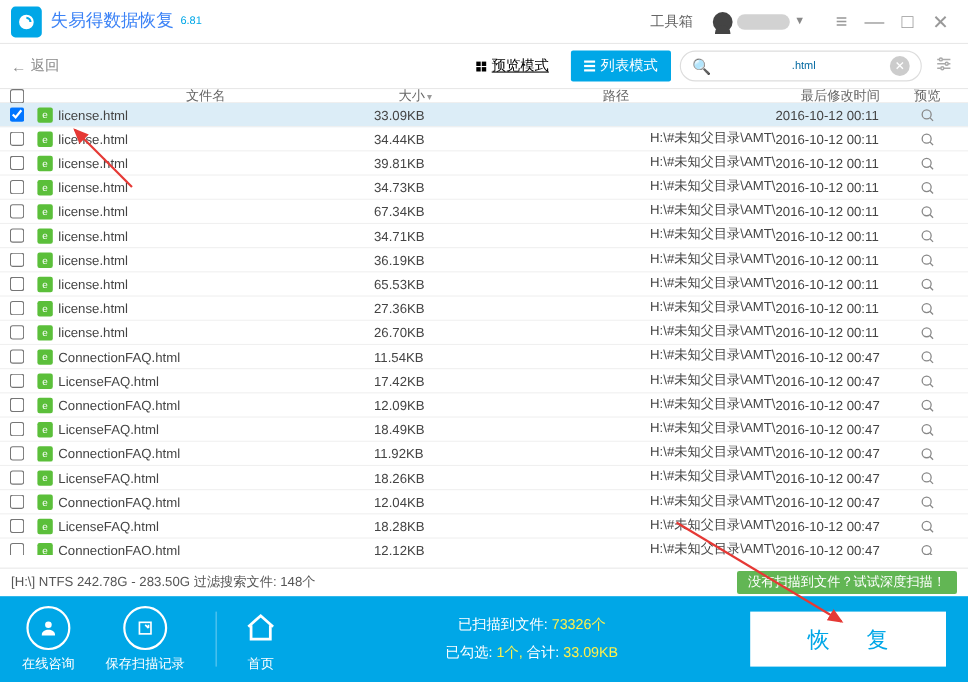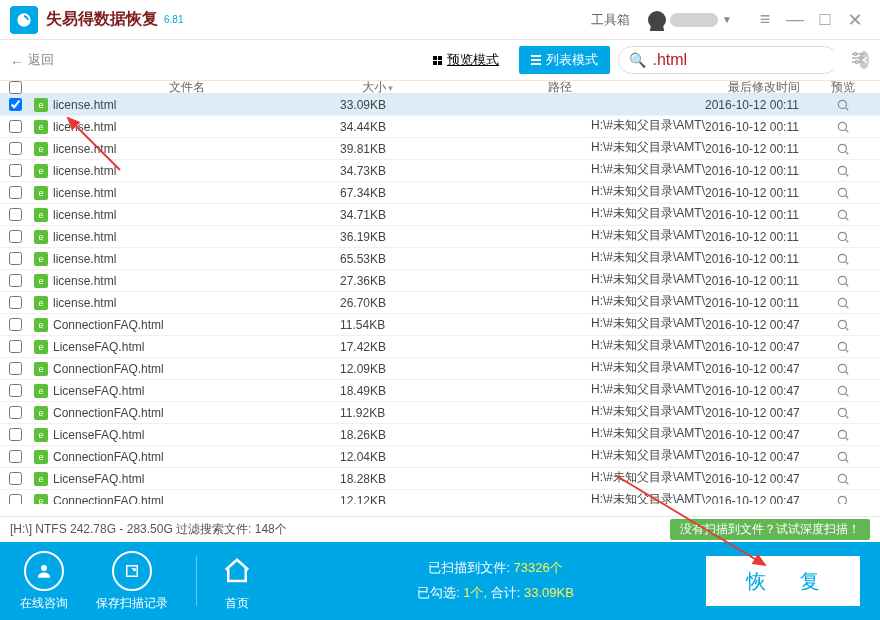--- a/index.html
+++ b/index.html
@@ -2,21 +2,21 @@
 <html><head>
 <meta charset="utf-8">
 <style>
 * { margin: 0; padding: 0; box-sizing: border-box; font-family: "Microsoft YaHei", Arial, sans-serif; }
 body { width: 880px; height: 620px; overflow: hidden; background: #fff; position: relative; }
 
 
 .title-bar { height: 40px; display: flex; align-items: center; padding: 0 10px; background: #fff; border-bottom: 1px solid #e8e8e8; }
 .logo-box { width: 28px; height: 28px; background: #00a7e7; border-radius: 4px; display: flex; align-items: center; justify-content: center; margin-right: 8px; }
 .logo-box svg { width: 16px; height: 16px; fill: #fff; }
-.app-title { color: #7f1d1d; font-size: 16px; font-weight: 700; }
+.app-title { color: #3b82f6; font-size: 16px; font-weight: 400; }
 .app-ver { color: #00a7e7; font-size: 10px; margin-left: 6px; }
 .title-spacer { flex: 1; }
 .toolbox-label { color: #666; font-size: 13px; margin-right: 18px; }
 .user-area { display: flex; align-items: center; gap: 4px; margin-right: 18px; }
 .user-avatar { width: 18px; height: 18px; background: #444; border-radius: 50%; position: relative; }
 .user-avatar::after { content: ''; position: absolute; bottom: -2px; left: 2px; width: 14px; height: 8px; background: #444; border-radius: 7px 7px 0 0; }
 .user-name { width: 48px; height: 14px; background: #d2d2d2; border-radius: 7px; }
 .user-arrow { color: #888; font-size: 10px; }
 .win-btn { width: 30px; height: 30px; display: flex; align-items: center; justify-content: center; color: #999; cursor: pointer; font-size: 18px; }
 
@@ -26,21 +26,21 @@
 .back-btn .arrow { font-size: 14px; }
 .toolbar-spacer { flex: 1; }
 .mode-btn { height: 28px; padding: 0 12px; display: flex; align-items: center; gap: 5px; font-size: 13px; border-radius: 2px; cursor: pointer; }
 .mode-btn.inactive { color: #000000; text-decoration: underline; }
 .mode-btn.active { background: #00a7e7; color: #fff; }
 .mode-icon { display: inline-flex; gap: 1px; }
 .grid-cell { width: 4px; height: 4px; background: currentColor; }
 .list-line { width: 10px; height: 2px; background: currentColor; }
 .search-box { display: flex; align-items: center; border: 1px solid #ddd; border-radius: 14px; height: 28px; padding: 0 10px; width: 220px; }
 .search-icon { color: #999; font-size: 14px; margin-right: 6px; }
-.search-input { border: none; outline: none; flex: 1; font-size: 16px; color: #b91c1c; }
+.search-input { border: none; outline: none; flex: 1; font-size: 10px; color: #0369a1; text-align: center; }
 .clear-btn { width: 18px; height: 18px; border-radius: 50%; background: #ccc; color: #fff; display: flex; align-items: center; justify-content: center; font-size: 11px; cursor: pointer; }
 .filter-btn { color: #aaa; font-size: 18px; cursor: pointer; padding: 0 4px; }
 
 
 .table-container { height: 436px; position: relative; overflow: hidden; }
 .table-header { height: 14px; display: flex; align-items: center; background: #fff; border-top: 1px solid #e8e8e8; border-bottom: 1px solid #e8e8e8; font-size: 12px; color: #666; }
 .col-check { width: 30px; display: flex; align-items: center; justify-content: center; }
 .col-name { width: 310px; padding-left: 4px; text-align: center; }
 .col-size { width: 75px; text-align: center; }
 .col-path { width: 290px; text-align: center; }
@@ -68,21 +68,21 @@
 .status-bar { height: 26px; display: flex; align-items: center; padding: 0 10px; font-size: 12px; color: #555; border-top: 1px solid #e8e8e8; }
 .deep-scan-promo { margin-left: auto; background: #62b654; color: #fff; padding: 2px 10px; border-radius: 2px; font-size: 12px; cursor: pointer; }
 
 
 .bottom-bar { height: 78px; background: #00a7e7; display: flex; align-items: center; padding: 0 20px; color: #fff; }
 .bottom-item { display: flex; flex-direction: column; align-items: center; gap: 4px; margin-right: 28px; cursor: pointer; font-size: 12px; }
 .bottom-icon { width: 40px; height: 40px; border: 2px solid #fff; border-radius: 50%; display: flex; align-items: center; justify-content: center; }
 .bottom-divider { width: 1px; height: 50px; background: rgba(255,255,255,0.4); margin: 0 20px 0 0; }
 .bottom-stats { flex: 1; text-align: center; font-size: 13px; line-height: 1.9; }
 .bottom-stats .highlight { color: #fff04a; }
-.recover-btn { width: 154px; height: 50px; background: #fff; color: #00a7e7; font-size: 20px; letter-spacing: 14px; display: flex; align-items: center; justify-content: center; cursor: pointer; padding-left: 14px; }
+.recover-btn { width: 178px; height: 50px; background: #fff; color: #00a7e7; font-size: 20px; letter-spacing: 14px; display: flex; align-items: center; justify-content: center; cursor: pointer; padding-left: 14px; }
 
 
 .annotation { position: absolute; pointer-events: none; }
 .arrow1 { top: 110px; left: 60px; }
 .arrow2 { top: 470px; left: 610px; }
 </style>
 </head>
 <body>
 
 <div class="title-bar">

